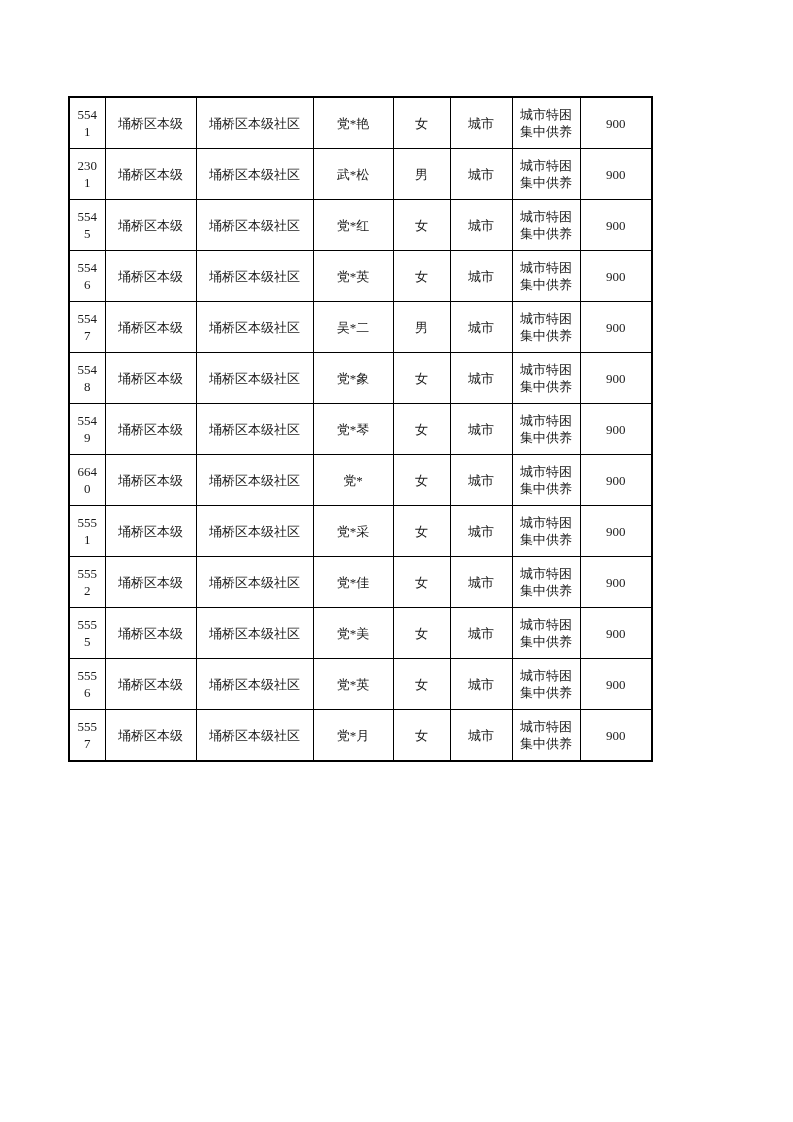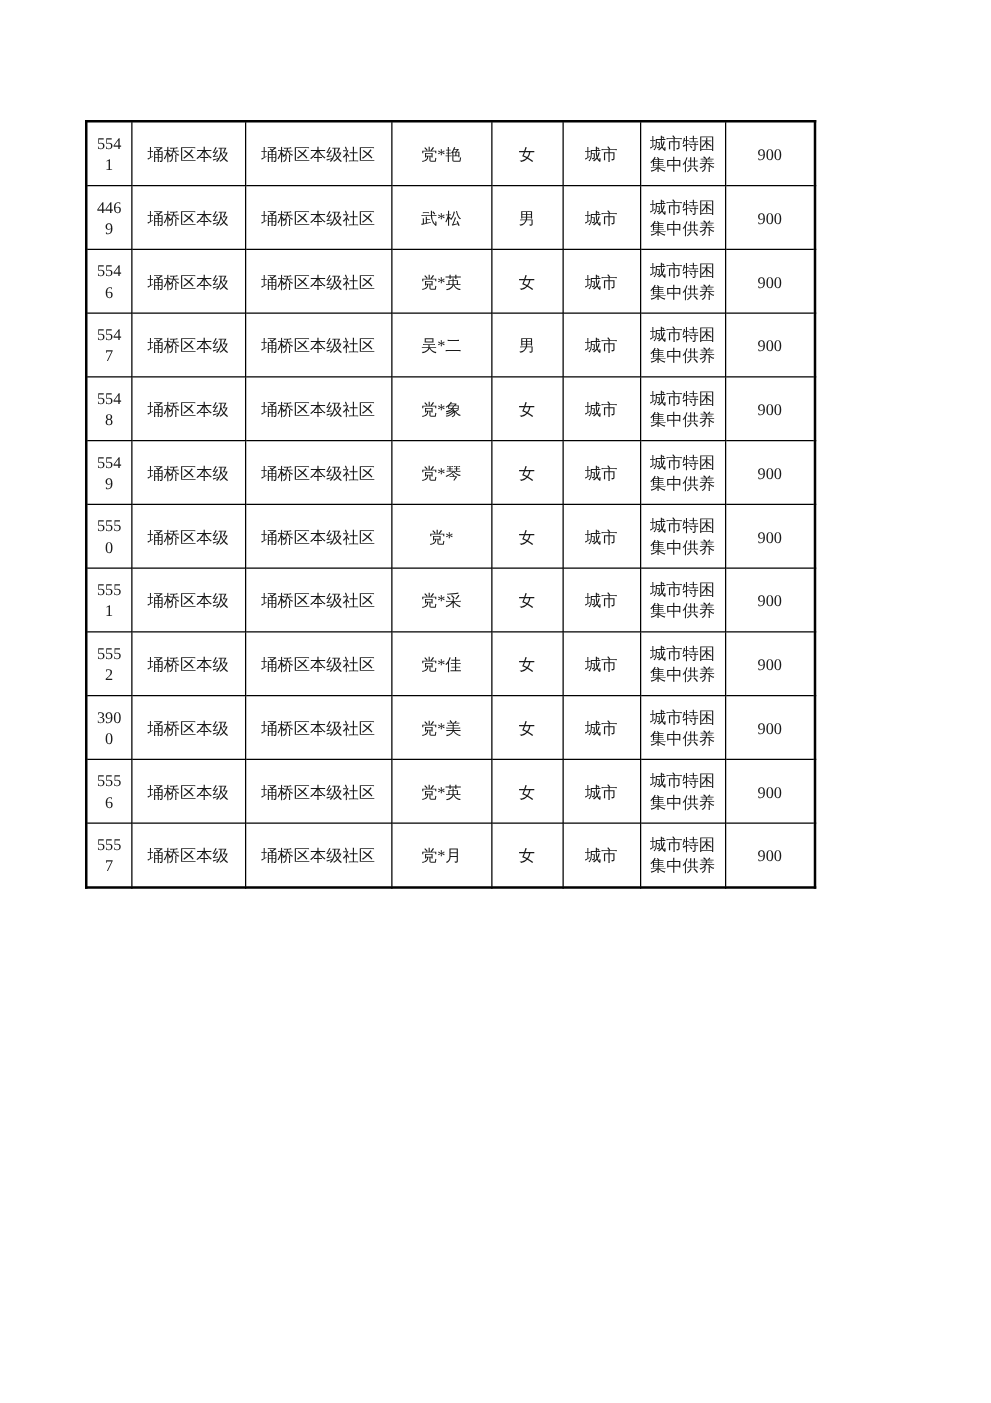--- a/index.html
+++ b/index.html
@@ -68,30 +68,40 @@
           <td>5541</td>
           <td>埇桥区本级</td>
           <td>埇桥区本级社区</td>
           <td>党*艳</td>
           <td>女</td>
           <td>城市</td>
           <td>城市特困集中供养</td>
           <td>900</td>
         </tr>
         <tr>
-          <td>4469</td>
+          <td>2301</td>
           <td>埇桥区本级</td>
           <td>埇桥区本级社区</td>
           <td>武*松</td>
           <td>男</td>
           <td>城市</td>
           <td>城市特困集中供养</td>
           <td>900</td>
         </tr>
         <tr>
+          <td>5545</td>
+          <td>埇桥区本级</td>
+          <td>埇桥区本级社区</td>
+          <td>党*红</td>
+          <td>女</td>
+          <td>城市</td>
+          <td>城市特困集中供养</td>
+          <td>900</td>
+        </tr>
+        <tr>
           <td>5546</td>
           <td>埇桥区本级</td>
           <td>埇桥区本级社区</td>
           <td>党*英</td>
           <td>女</td>
           <td>城市</td>
           <td>城市特困集中供养</td>
           <td>900</td>
         </tr>
         <tr>
@@ -118,21 +128,21 @@
           <td>5549</td>
           <td>埇桥区本级</td>
           <td>埇桥区本级社区</td>
           <td>党*琴</td>
           <td>女</td>
           <td>城市</td>
           <td>城市特困集中供养</td>
           <td>900</td>
         </tr>
         <tr>
-          <td>5550</td>
+          <td>6640</td>
           <td>埇桥区本级</td>
           <td>埇桥区本级社区</td>
           <td>党*</td>
           <td>女</td>
           <td>城市</td>
           <td>城市特困集中供养</td>
           <td>900</td>
         </tr>
         <tr>
           <td>5551</td>
@@ -148,21 +158,21 @@
           <td>5552</td>
           <td>埇桥区本级</td>
           <td>埇桥区本级社区</td>
           <td>党*佳</td>
           <td>女</td>
           <td>城市</td>
           <td>城市特困集中供养</td>
           <td>900</td>
         </tr>
         <tr>
-          <td>3900</td>
+          <td>5555</td>
           <td>埇桥区本级</td>
           <td>埇桥区本级社区</td>
           <td>党*美</td>
           <td>女</td>
           <td>城市</td>
           <td>城市特困集中供养</td>
           <td>900</td>
         </tr>
         <tr>
           <td>5556</td>

